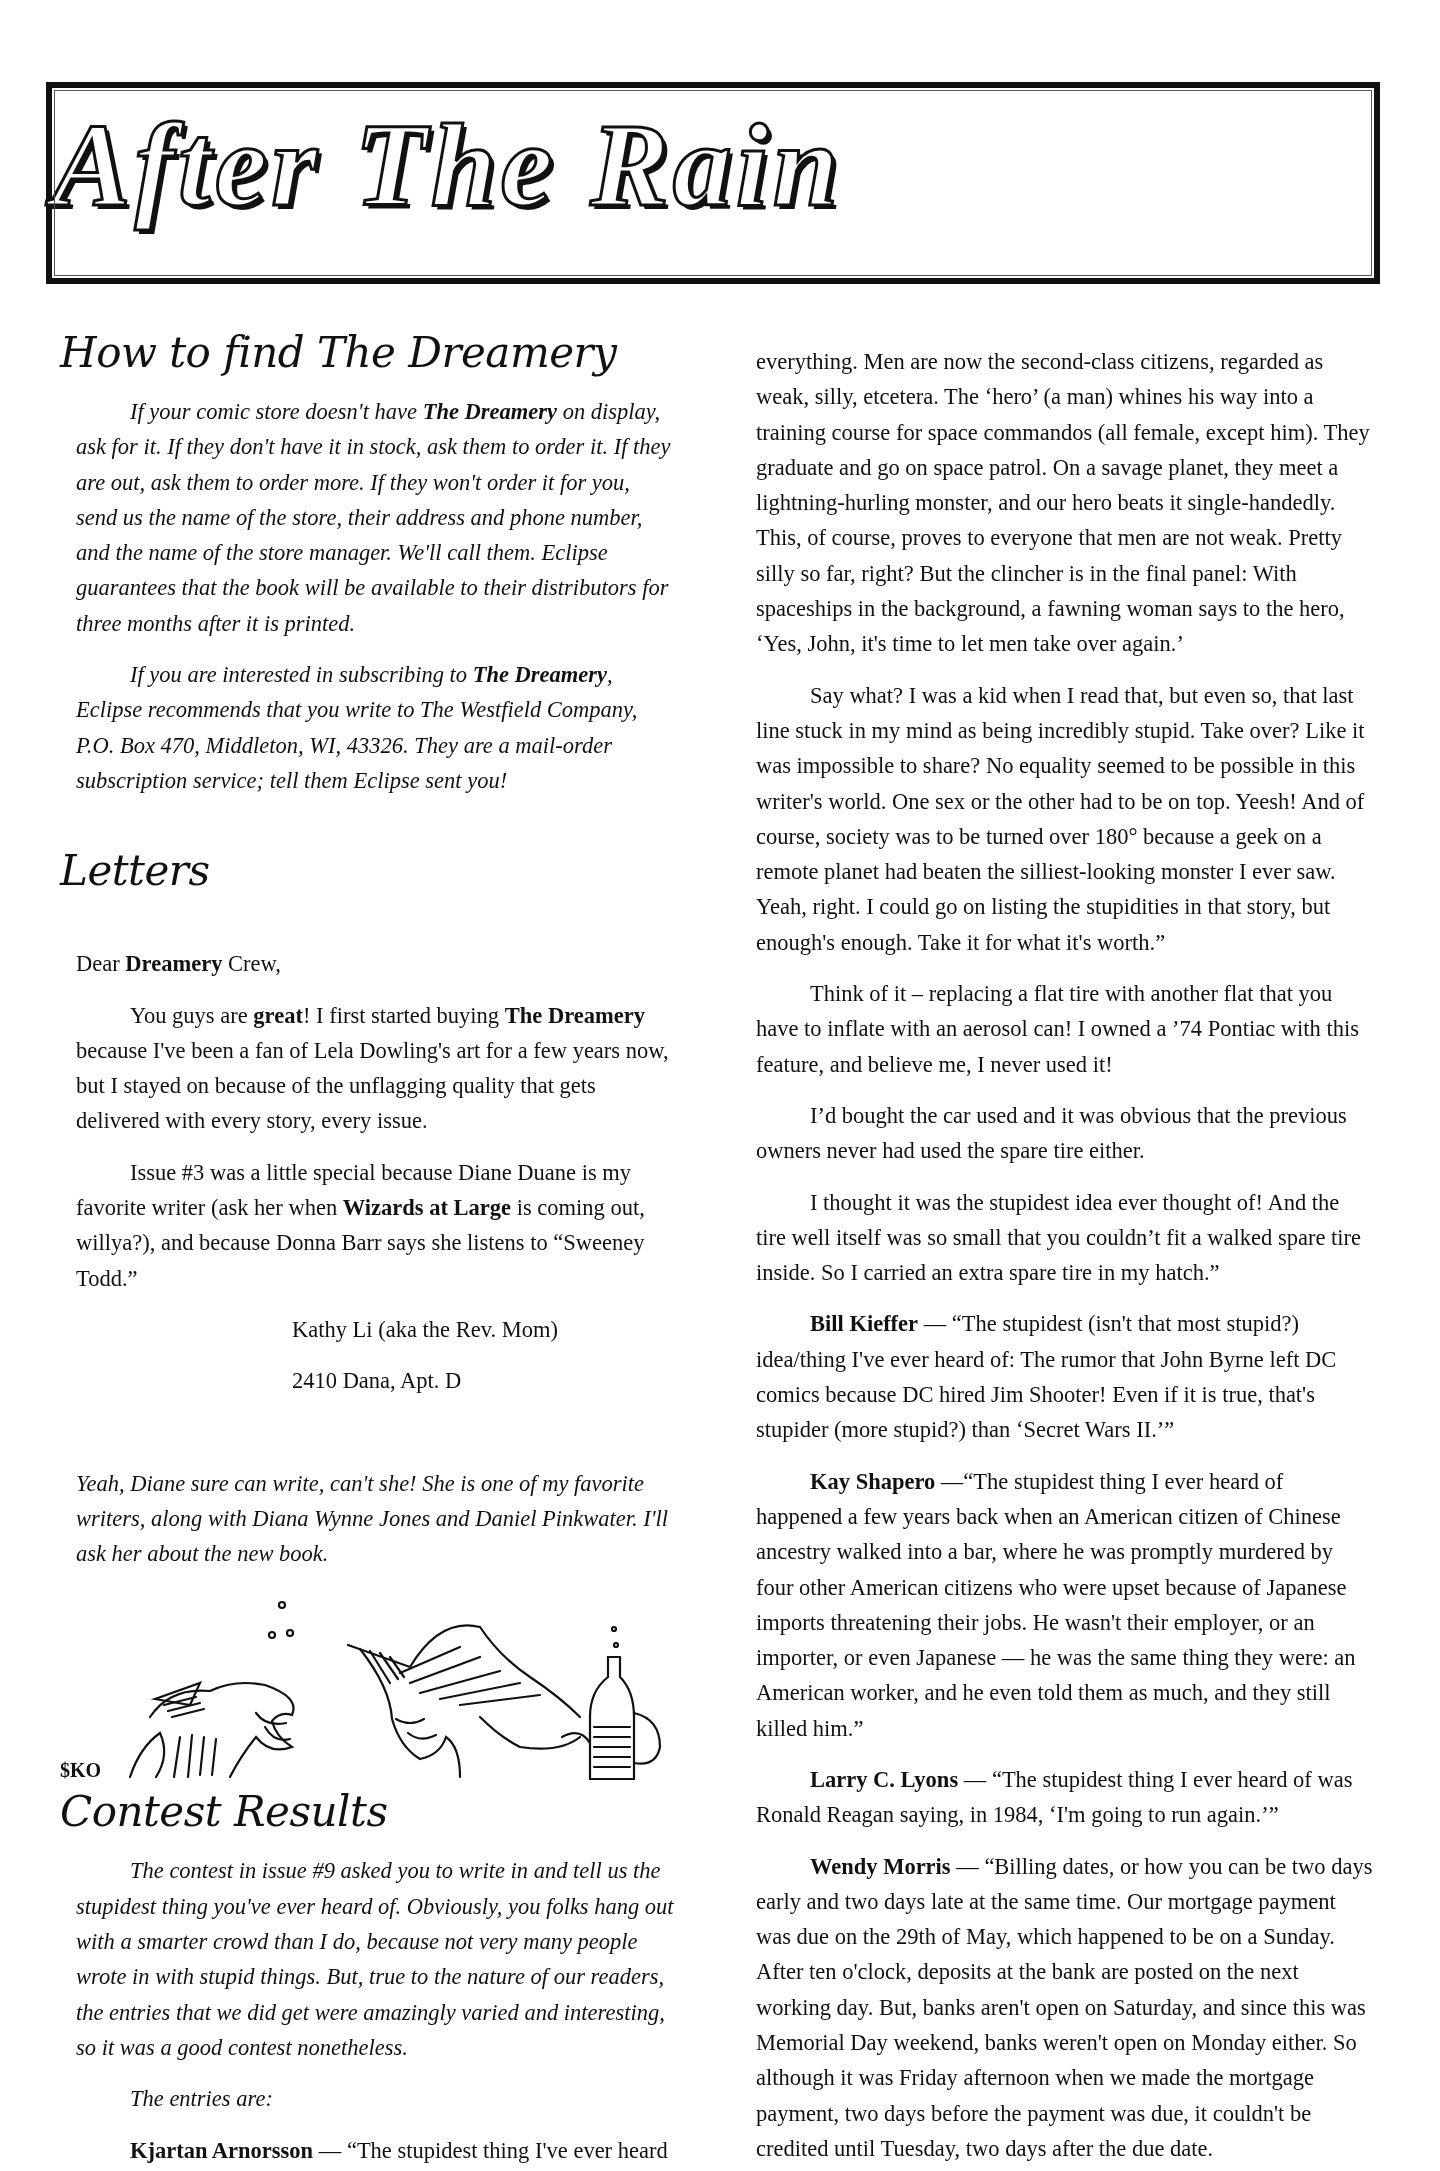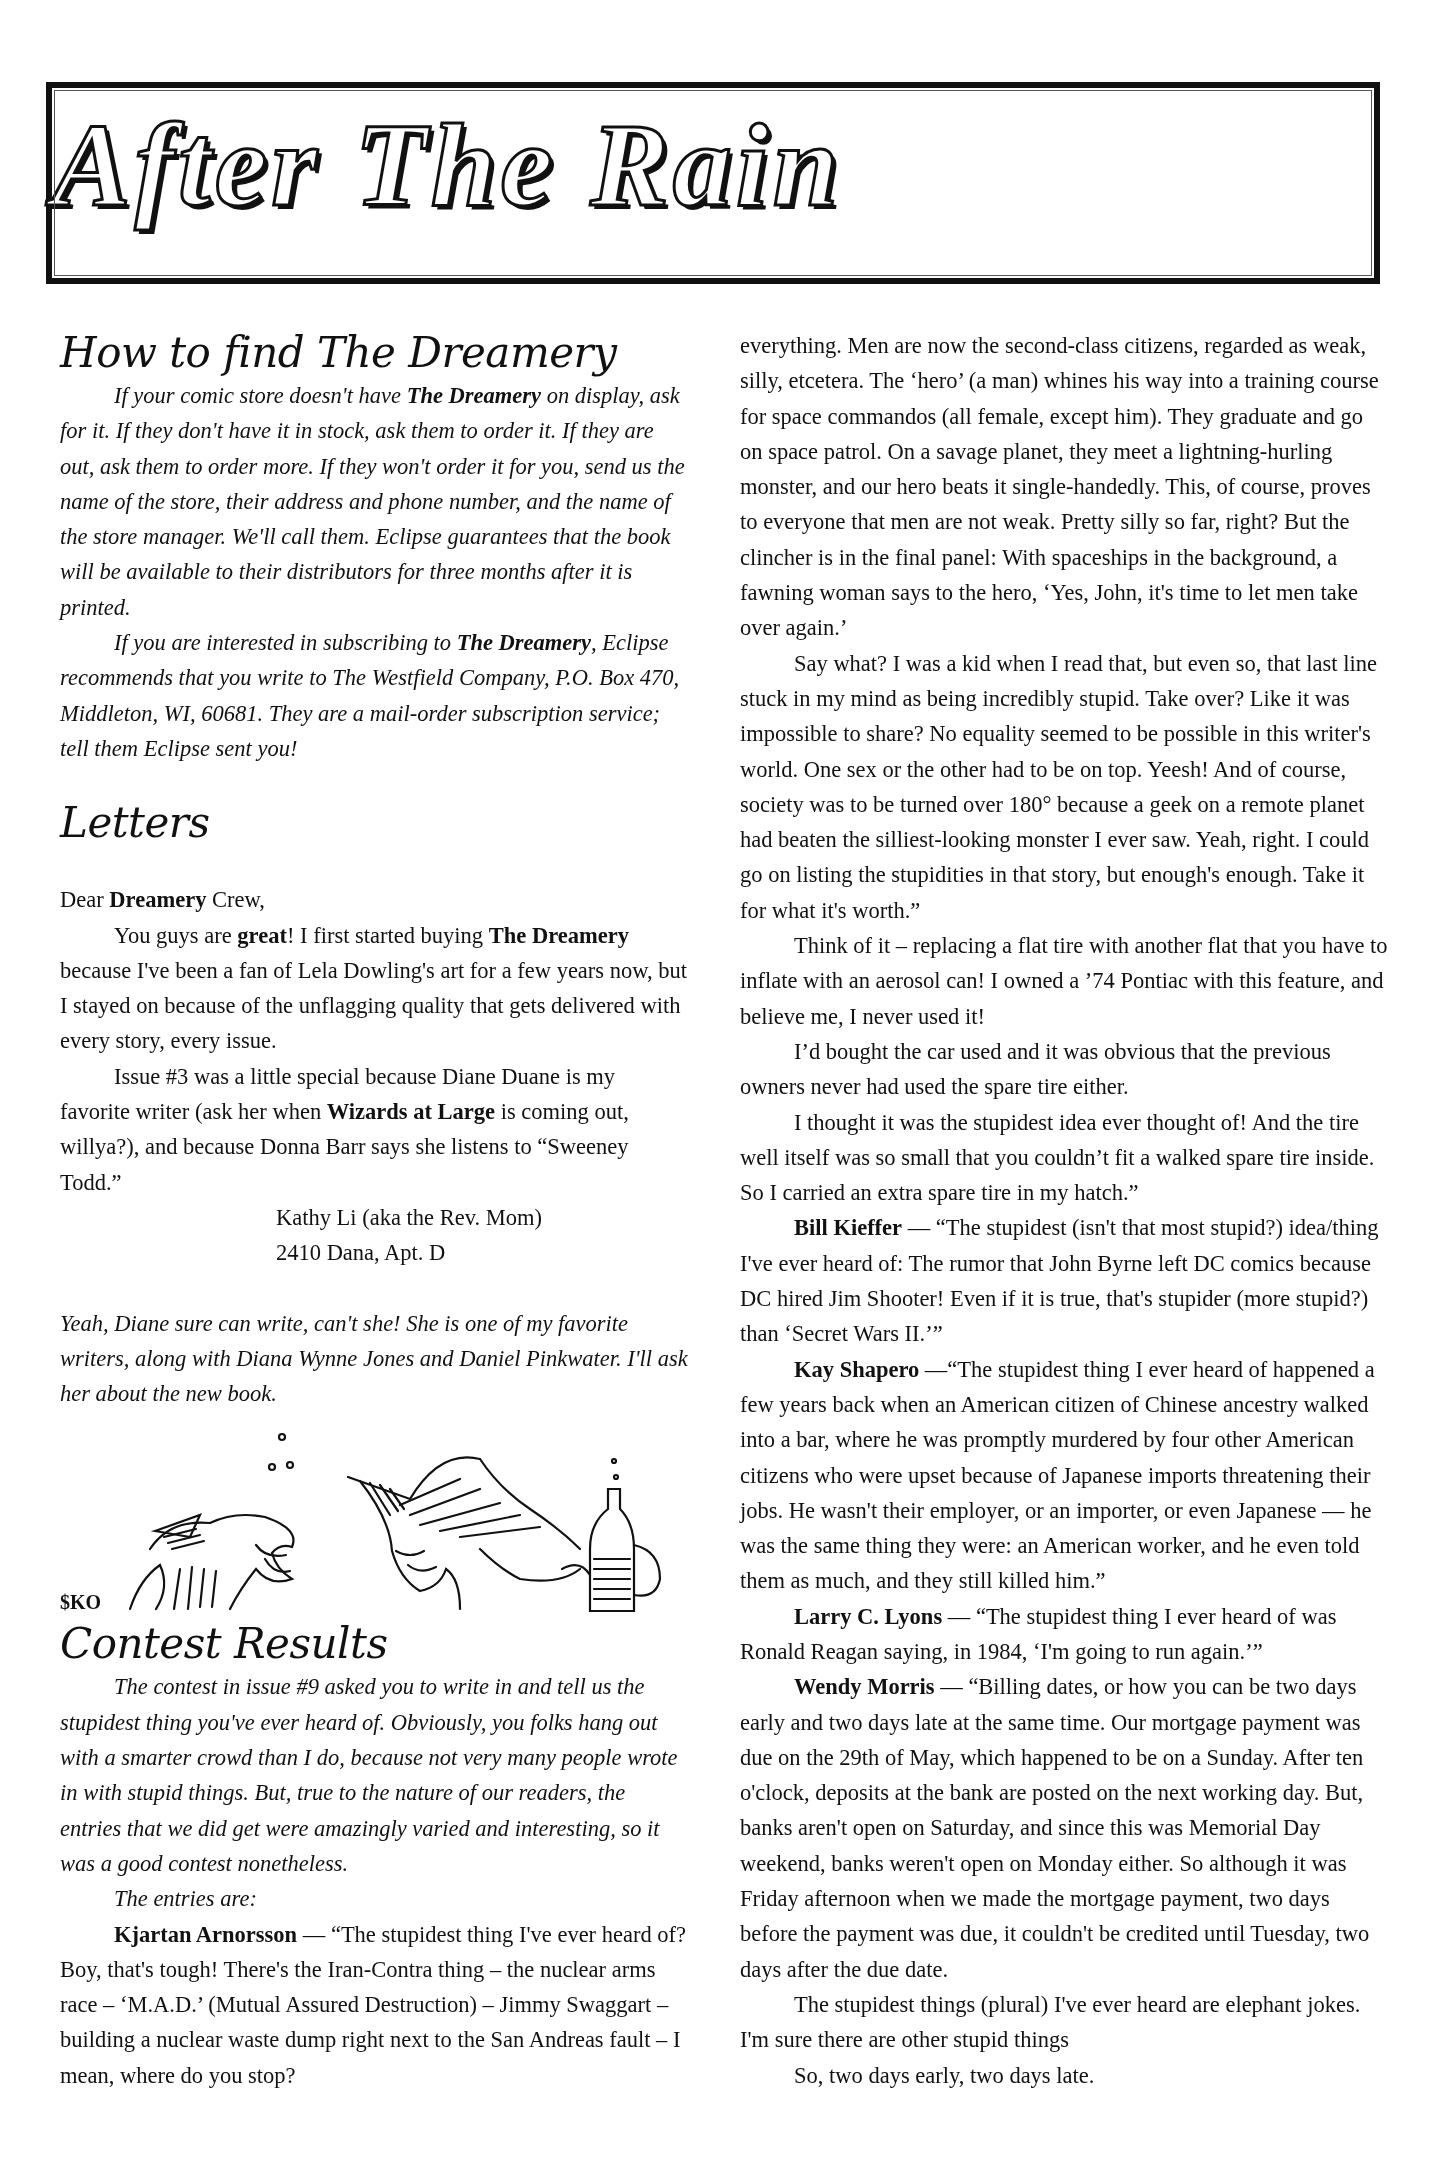--- a/index.html
+++ b/index.html
@@ -12,41 +12,41 @@
   .title-text { position: absolute; left: 0; right: 0; top: 10px; 
                 font-family: "Liberation Serif", "DejaVu Serif", serif; font-style: italic; font-weight: bold;
                 font-size: 118px; letter-spacing: 4px; color: #fff;
                 -webkit-text-stroke: 3px #111;
                 text-shadow: 4px 4px 0 #111; }
   .col { position: absolute; top: 328px; font-size: 22.5px; line-height: 35.3px; }
   .col-left { left: 60px; width: 630px; }
   .col-right { left: 740px; width: 650px; }
   .heading { font-family: "DejaVu Serif", "Liberation Serif", serif; font-style: italic; font-size: 42px;
              line-height: 50px; font-weight: normal; margin: 0; letter-spacing: -0.5px; }
-  p { margin: 0; }
+  p { margin: 16px; }
   .ind { text-indent: 54px; }
   .ital { font-style: italic; }
   .b { font-weight: bold; }
   .sig { padding-left: 216px; }
   .gap-md { height: 32px; }
   .illustration { width: 620px; height: 200px; margin: 8px 0 0 0; }
 </style>
 </head>
 <body>
 
 <div class="title-box">
   <div class="title-text">After The Rain</div>
 </div>
 
 <div class="col col-left">
 
   <section>
     <h2 class="heading">How to find The Dreamery</h2>
     <p class="ind ital"><span>If your comic store doesn't have </span><span class="b">The Dreamery</span><span> on display, ask for it.  If they don't have it in stock, ask them to order it.  If they are out, ask them to order more.  If they won't order it for you, send us the name of the store, their address and phone number, and the name of the store manager.  We'll call them.  Eclipse guarantees that the book will be available to their distributors for three months after it is printed.</span></p>
-    <p class="ind ital"><span>If you are interested in subscribing to </span><span class="b">The Dreamery</span><span>, Eclipse recommends that you write to The Westfield Company, P.O. Box 470, Middleton, WI, 60681.  They are a mail-order subscription service; tell them Eclipse sent you!</span></p>
+    <p class="ind ital"><span>If you are interested in subscribing to </span><span class="b">The Dreamery</span><span>, Eclipse recommends that you write to The Westfield Company, P.O. Box 470, Middleton, WI, 43326.  They are a mail-order subscription service; tell them Eclipse sent you!</span></p>
   </section>
 
   <div class="gap-md"></div>
 
   <section>
     <h2 class="heading">Letters</h2>
     <div style="height:34px"></div>
     <p><span>Dear </span><span class="b">Dreamery</span><span> Crew,</span></p>
     <p class="ind"><span>You guys are </span><span class="b">great</span><span>!  I first started buying </span><span class="b">The Dreamery</span><span> because I've been a fan of Lela Dowling's art for a few years now, but I stayed on because of the unflagging quality that gets delivered with every story, every issue.</span></p>
     <p class="ind"><span>Issue #3 was a little special because Diane Duane is my favorite writer (ask her when </span><span class="b">Wizards at Large</span><span> is coming out, willya?), and because Donna Barr says she listens to “Sweeney Todd.”</span></p>

